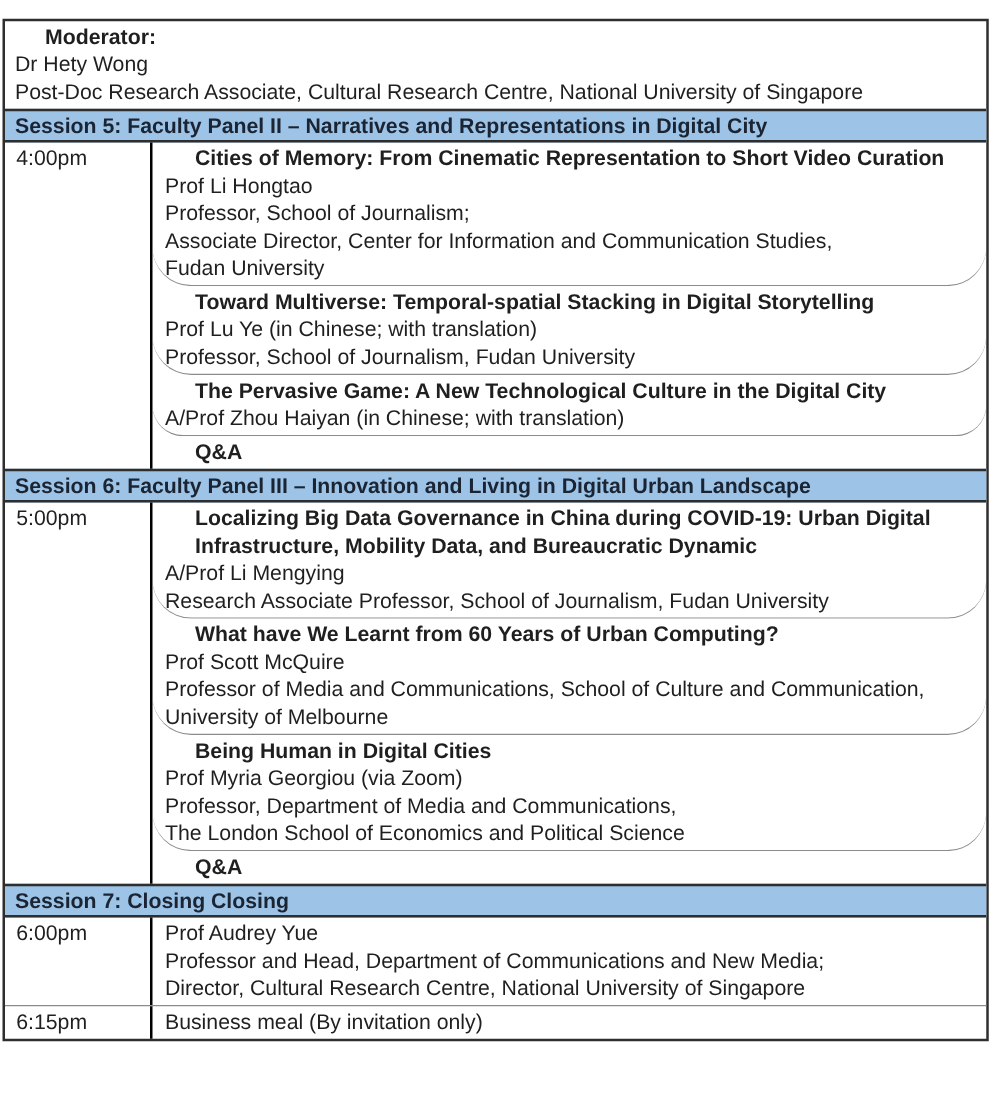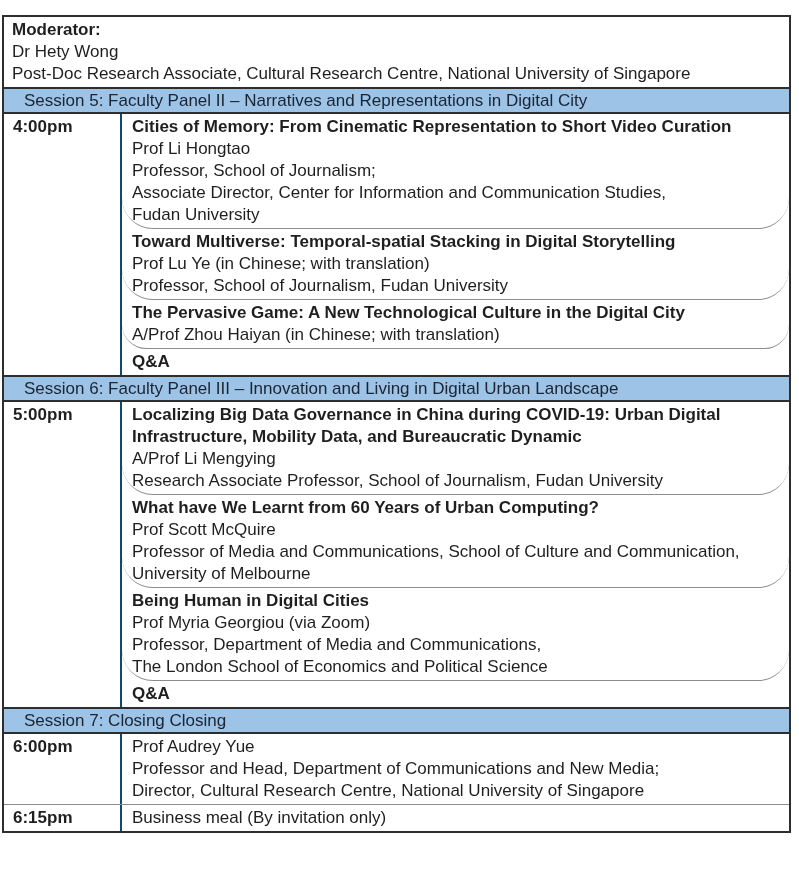--- a/index.html
+++ b/index.html
@@ -18,50 +18,50 @@
   .doc {
     margin: 15px 8px 0 2px;
     border: 2px solid var(--border-dark, #2e2e2e);
     background: #ffffff;
   }
   .line {
     font-size: 17px;
     line-height: 22px;
     color: var(--text, #1f1f1f);
   }
-  .bold { font-weight: 700; }
+  .bold { font-weight: 700; margin-left: 24px; }
 
   .moderator-row {
     padding: 2px 8px;
   }
 
   .session-header {
     font-size: 17px;
-    font-weight: 400;
+    font-weight: 700;
     line-height: 21px;
-    padding: 1px 20px;
+    padding: 1px 8px;
     background: var(--session-header-bg, #9dc3e6);
     color: var(--session-header-text, #1a2433);
     border-top: 2px solid var(--border-dark, #2e2e2e);
     border-bottom: 2px solid var(--border-dark, #2e2e2e);
   }
 
   .time-row {
     display: flex;
     align-items: stretch;
   }
   .time-row + .time-row {
     border-top: 1.5px solid var(--border-gray, #8c8c8c);
   }
   .time-cell {
     flex: 0 0 107px;
     width: 107px;
-    border-right: 2px solid #0c4a6e;
+    border-right: 2px solid #000000;
     padding: 2px 0 0 9px;
-    font-weight: 700;
+    font-weight: 400;
     font-size: 17px;
     line-height: 22px;
     box-sizing: content-box;
   }
   .content-cell {
     flex: 1 1 auto;
     min-width: 0;
   }
   .block {
     padding: 2px 10px;

